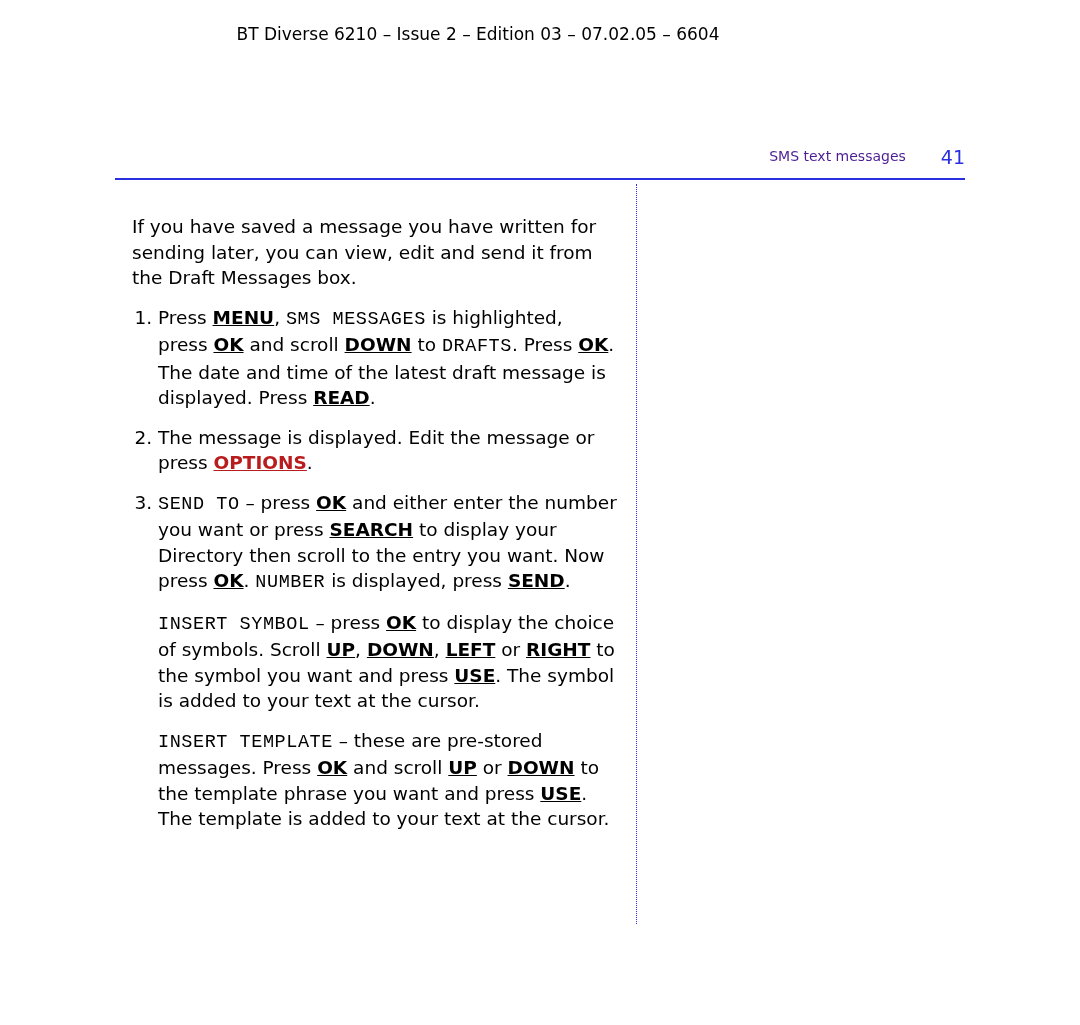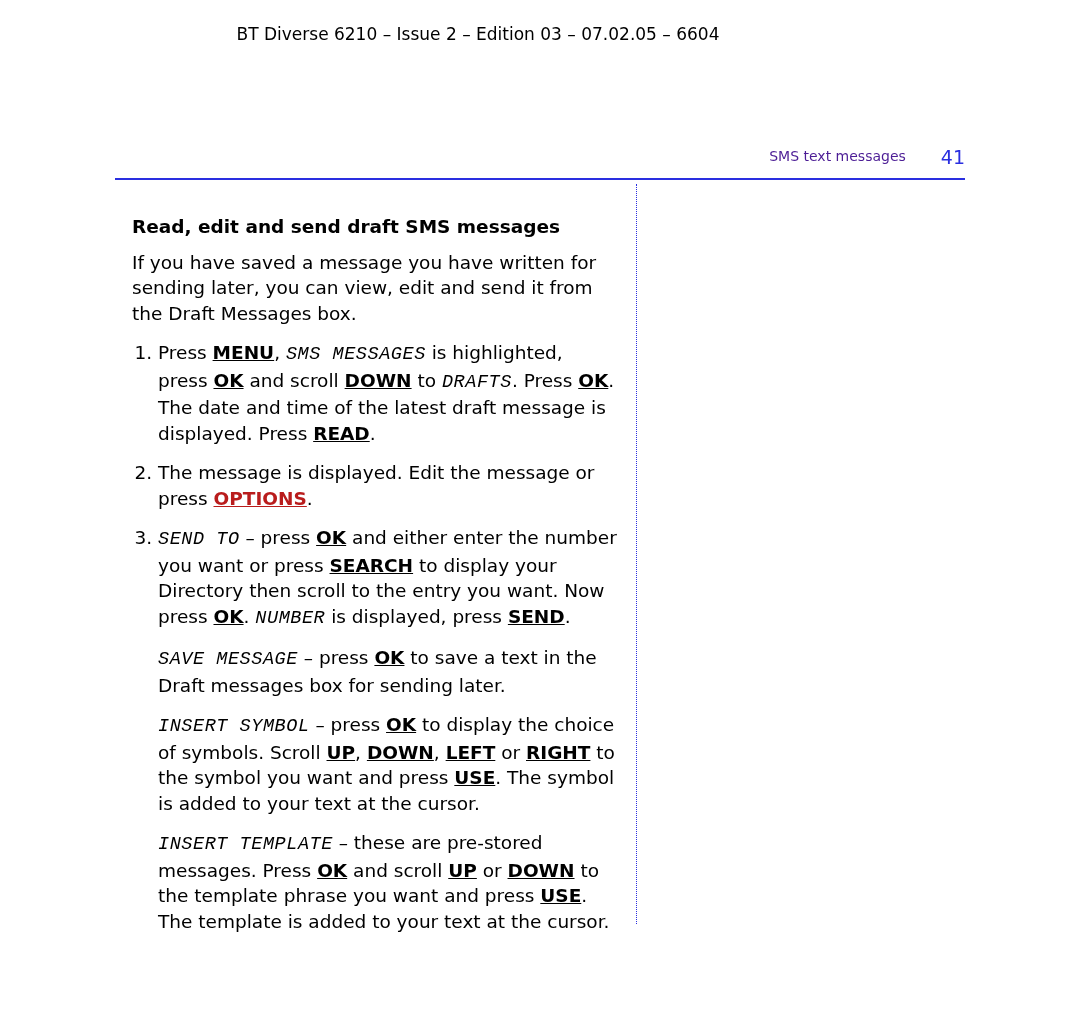--- a/index.html
+++ b/index.html
@@ -87,21 +87,20 @@
   .sublist p {
     margin: 0 0 14px 0;
   }
   strong {
     font-weight: bold;
     text-decoration: underline;
   }
   .kbd {
     font-family: "Andale Mono", "OCR A Extended", "Consolas", "Courier New", monospace;
     letter-spacing: 0.03em;
-    font-style: italic;
   }
   .blue-bold {
     color: #b91c1c;
     font-weight: bold;
   }
 </style>
 </head>
 <body>
 
 <div class="page">
@@ -112,44 +111,40 @@
     <div class="section-header-inner">
       <span class="section-title">SMS text messages</span>
       <span class="page-num">41</span>
     </div>
   </div>
 
   <div class="col-divider"></div>
 
   <div class="content">
 
-    <h3>Read, edit and send draft SMS messages</h3>
 
     <p>If you have saved a message you have written for sending later, you can view, edit and send it from the Draft Messages box.</p>
 
     <ol>
       <li>
         <span>Press </span><strong>MENU</strong><span>, </span><span class="kbd">SMS MESSAGES</span><span> is highlighted, press </span><strong>OK</strong><span> and scroll </span><strong>DOWN</strong><span> to </span><span class="kbd">DRAFTS</span><span>. Press </span><strong>OK</strong><span>. The date and time of the latest draft message is displayed. Press </span><strong>READ</strong><span>.</span>
       </li>
 
       <li>
         <span>The message is displayed. Edit the message or press </span><strong class="blue-bold">OPTIONS</strong><span>.</span>
       </li>
 
       <li>
 
         <div class="sublist">
 
           <p>
             <span class="kbd">SEND TO</span><span> – press </span><strong>OK</strong><span> and either enter the number you want or press </span><strong>SEARCH</strong><span> to display your Directory then scroll to the entry you want. Now press </span><strong>OK</strong><span>. </span><span class="kbd">NUMBER</span><span> is displayed, press </span><strong>SEND</strong><span>.</span>
           </p>
 
-          <p>
-            <span class="kbd">SAVE MESSAGE</span><span> – press </span><strong>OK</strong><span> to save a text in the Draft messages box for sending later.</span>
-          </p>
 
           <p>
             <span class="kbd">INSERT SYMBOL</span><span> – press </span><strong>OK</strong><span> to display the choice of symbols. Scroll </span><strong>UP</strong><span>, </span><strong>DOWN</strong><span>, </span><strong>LEFT</strong><span> or </span><strong>RIGHT</strong><span> to the symbol you want and press </span><strong>USE</strong><span>. The symbol is added to your text at the cursor.</span>
           </p>
 
           <p>
             <span class="kbd">INSERT TEMPLATE</span><span> – these are pre-stored messages. Press </span><strong>OK</strong><span> and scroll </span><strong>UP</strong><span> or </span><strong>DOWN</strong><span> to the template phrase you want and press </span><strong>USE</strong><span>. The template is added to your text at the cursor.</span>
           </p>
 
         </div>

